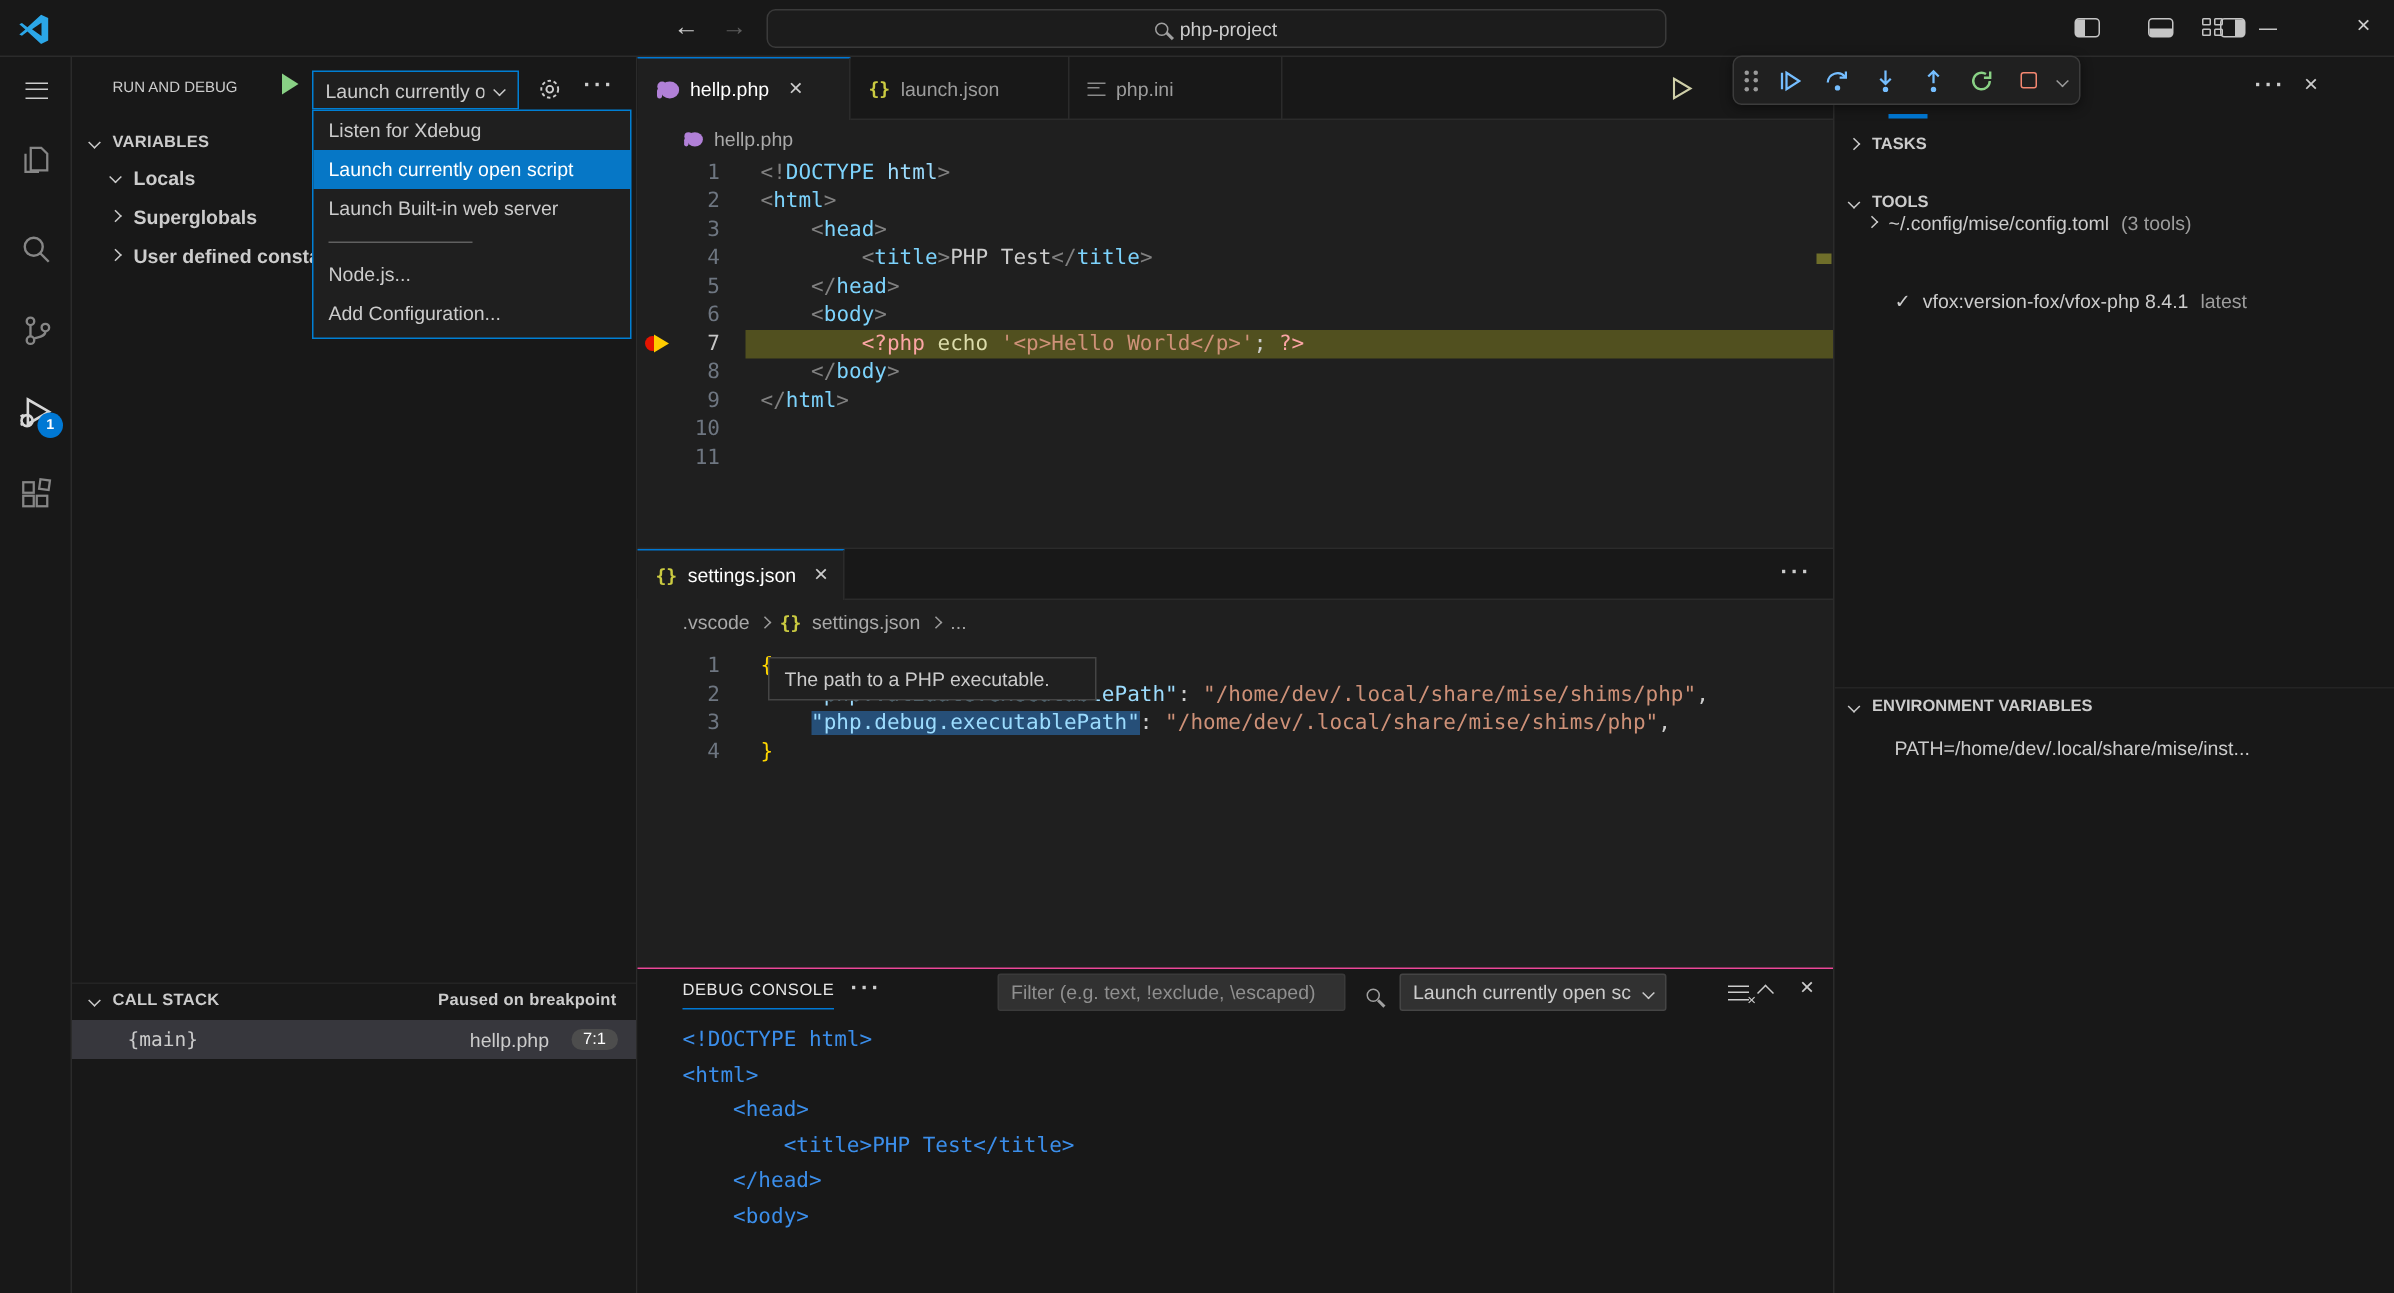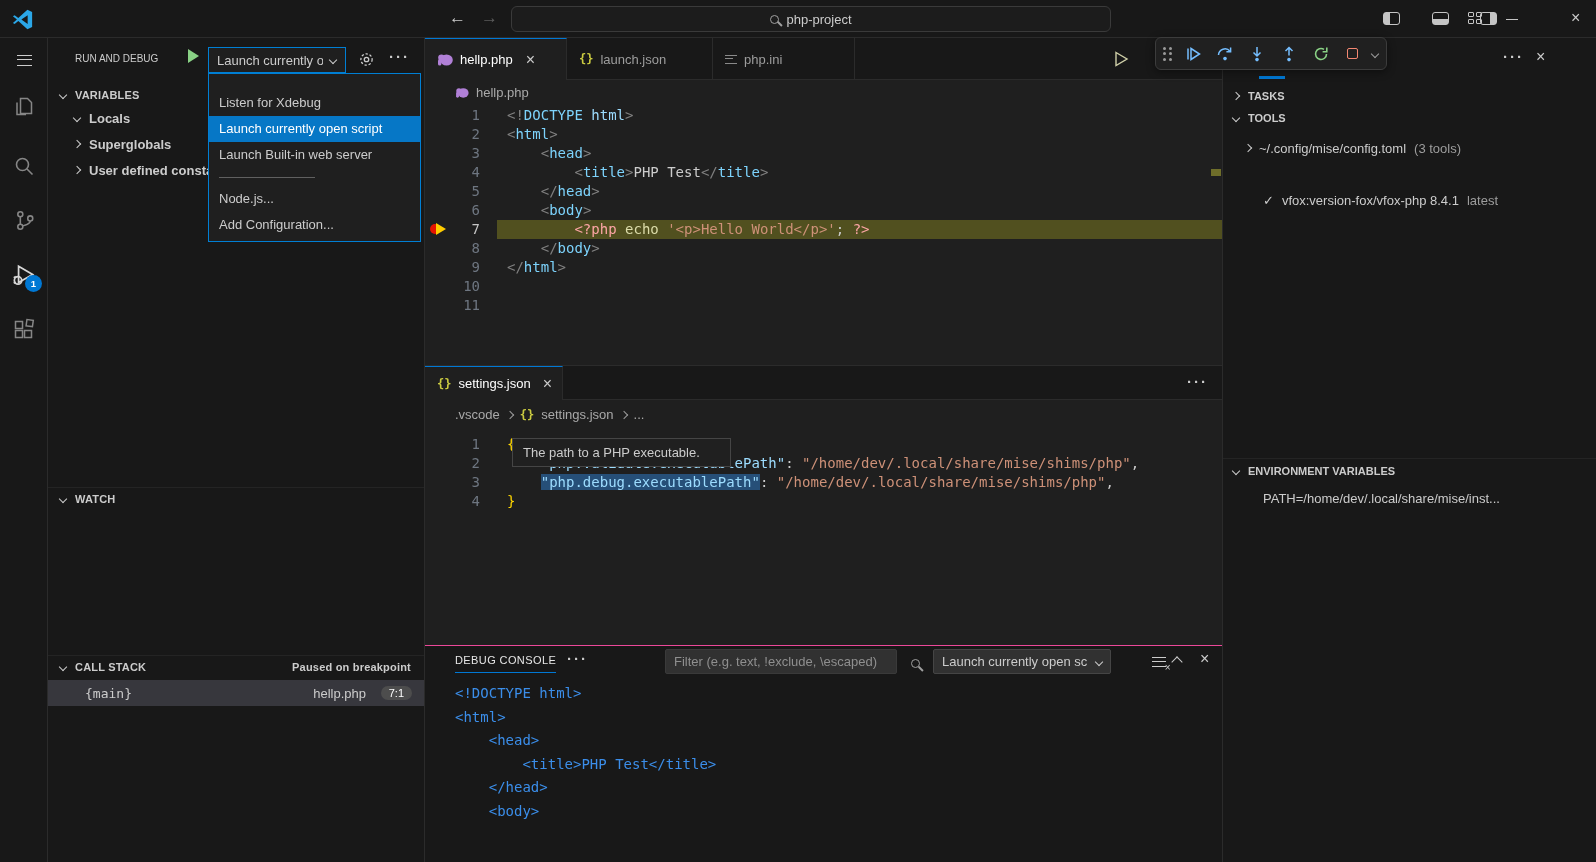--- a/index.html
+++ b/index.html
@@ -228,39 +228,35 @@
     </div>
     <div class="tree-row" style="top:94px">
       <span class="cv right"></span>
       <span>Superglobals</span>
     </div>
     <div class="tree-row" style="top:120px">
       <span class="cv right"></span>
       <span>User defined constants</span>
     </div>
 
-    <div class="sec-hdr" style="top:449px;border-top:1px solid #242424">
-      <span class="cv down"></span>
-      <span>WATCH</span>
-    </div>
 
     <div class="sec-hdr" style="top:617px;border-top:1px solid #242424">
       <span class="cv down"></span>
       <span>CALL STACK</span>
       <span style="position:absolute;right:13px;font-weight:bold">Paused on breakpoint</span>
     </div>
     <div class="framerow" style="top:642px">
       <span style="margin-left:37px;font-family:'DejaVu Sans Mono',monospace;font-size:13px">{main}</span>
       <span style="position:absolute;right:58px;color:#cccccc">hellp.php</span>
       <span class="pill" style="position:absolute;right:12px">7:1</span>
     </div>
   </div>
 
   <div class="abs cmenu">
-    <div class="mi" style="margin-top:16px">Listen for Xdebug</div>
+    <div class="mi" style="margin-top:0">Listen for Xdebug</div>
     <div class="mi sel">Launch currently open script</div>
     <div class="mi">Launch Built-in web server</div>
     <div class="sep"></div>
     <div class="mi">Node.js...</div>
     <div class="mi">Add Configuration...</div>
   </div>
 
   <div class="abs editor1">
     <div class="tabs">
       <div class="tab active" style="width:142px">
@@ -425,21 +421,21 @@
 
   <div class="abs rightpanel">
     <span class="abs dots" style="left:280px;top:10px">···</span>
     <span class="abs xmark" style="left:313px;top:11px">×</span>
     <div class="rp-ind"></div>
 
     <div class="rp-sec" style="top:46px">
       <span class="cv right"></span>
       <span>TASKS</span>
     </div>
-    <div class="rp-sec" style="top:68px">
+    <div class="rp-sec" style="top:85px">
       <span class="cv down"></span>
       <span>TOOLS</span>
     </div>
     <div class="rp-row" style="top:98px;padding-left:22px">
       <span class="cv right"></span>
       <span>~/.config/mise/config.toml</span>
       <span class="meta">(3 tools)</span>
     </div>
     <div class="rp-row" style="top:150px;padding-left:40px">
       <span class="check">✓</span>

